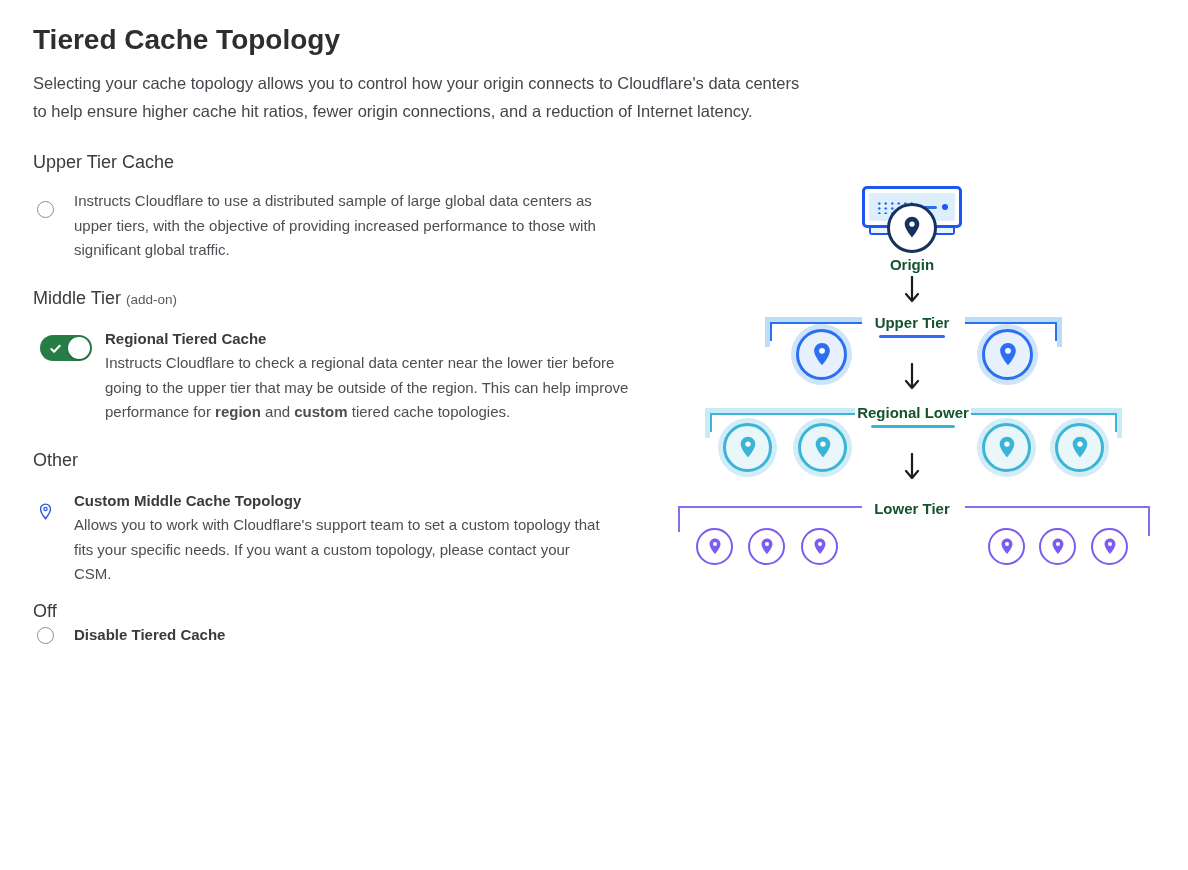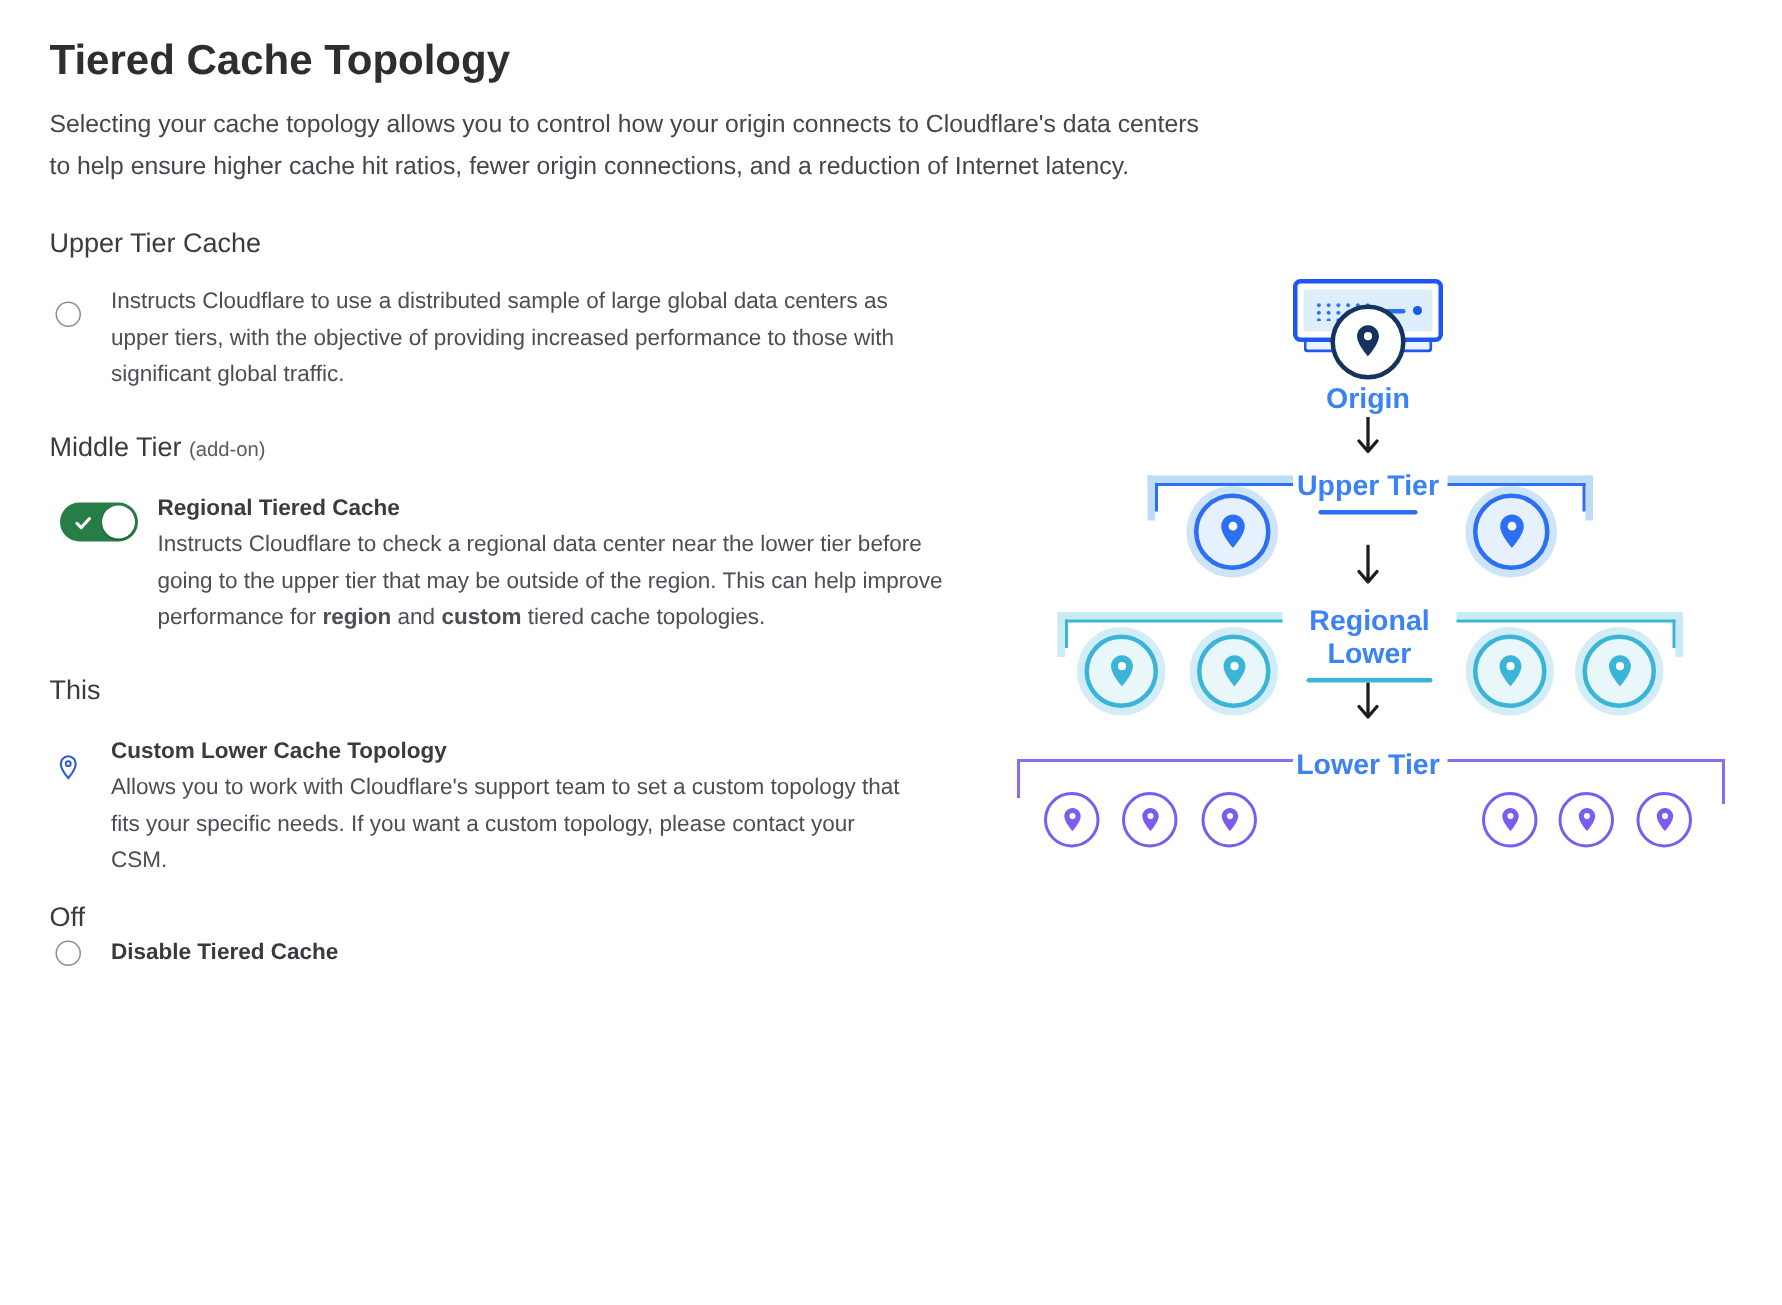--- a/index.html
+++ b/index.html
@@ -67,21 +67,21 @@
 
   .node {
     position:absolute; border-radius:50%;
     display:flex; align-items:center; justify-content:center;
   }
   .node-origin { left:231px; top:21px; width:50px; height:50px; background:#fff; border:3px solid #16335e; color:#16335e; z-index:2; }
   .node-blue   { width:51px; height:51px; background:#e7f1fd; border:3px solid #2b6ff2; color:#2b6ff2; box-shadow:0 0 0 5px #cde4f9; }
   .node-cyan   { width:49px; height:49px; background:#e9f6fa; border:3px solid #3ab5d8; color:#3ab5d8; box-shadow:0 0 0 5px #d2edf6; }
   .node-purple { width:37px; height:37px; background:#fff;     border:2px solid #7c5cf0; color:#7c5cf0; }
 
-  .diagram-label { position:absolute; font-size:19px; font-weight:700; color:#3b82f6; text-align:center; background:#fff; z-index:1; }
+  .diagram-label { position:absolute; font-size:15px; font-weight:700; color:#14532d; text-align:center; background:#fff; z-index:1; }
   .tier-underline { margin:4px auto 0; height:3px; border-radius:2px; }
   .u-blue { width:66px; background:#2b6ff2; }
   .u-cyan { width:84px; background:#3ab5d8; }
 
   .arrow { position:absolute; }
 
   .bkt { position:absolute; }
   .bkt::after { content:''; position:absolute; }
   .bkt-up-l { left:109px; top:135px; width:97px;  height:30px; border-top:5px solid #bddcf8; border-left:5px solid #bddcf8; }
   .bkt-up-l::after { left:0; right:0; top:0; bottom:6px; border-top:2px solid #2b6ff2; border-left:2px solid #2b6ff2; }
@@ -123,28 +123,28 @@
     <span class="toggle" role="switch" aria-checked="true">
       <svg class="check" width="13" height="13" viewBox="0 0 14 14">
           <path d="M2.5 7.5l3 3 6-6.5" stroke="#fff" stroke-width="2.2" fill="none" stroke-linecap="round" stroke-linejoin="round"></path>
         </svg>
       <span class="knob"></span>
     </span>
     <div class="option-title">Regional Tiered Cache</div>
     <div class="option-desc"><span>Instructs Cloudflare to check a regional data center near the lower tier before going to the upper tier that may be outside of the region. This can help improve performance for </span><b>region</b><span> and </span><b>custom</b><span> tiered cache topologies.</span></div>
   </div>
 
-  <div class="section-heading" style="margin-top:24px;">This</div>
+  <div class="section-heading" style="margin-top:24px;">Other</div>
 
   <div class="option-row" style="margin-top:18px; width:530px;">
     <svg class="custom-pin" width="17" height="21" viewBox="0 0 24 28">
       <path d="M12 2.2c-3.9 0-7 3.2-7 7 0 5.2 7 13.6 7 13.6s7-8.4 7-13.6c0-3.8-3.1-7-7-7z" fill="none" stroke="#2b5bd7" stroke-width="2"></path>
       <circle cx="12" cy="9.2" r="2.3" fill="none" stroke="#2b5bd7" stroke-width="1.8"></circle>
     </svg>
-    <div class="option-title">Custom Lower Cache Topology</div>
+    <div class="option-title">Custom Middle Cache Topology</div>
     <div class="option-desc">Allows you to work with Cloudflare's support team to set a custom topology that fits your specific needs. If you want a custom topology, please contact your CSM.</div>
   </div>
 
   <div class="section-heading" style="margin-top:13px;">Off</div>
 
   <div class="option-row" style="margin-top:1px; width:560px;">
     <span class="radio" style="top:4px;" role="radio" aria-checked="false"></span>
     <div class="option-title">Disable Tiered Cache</div>
   </div>
 

